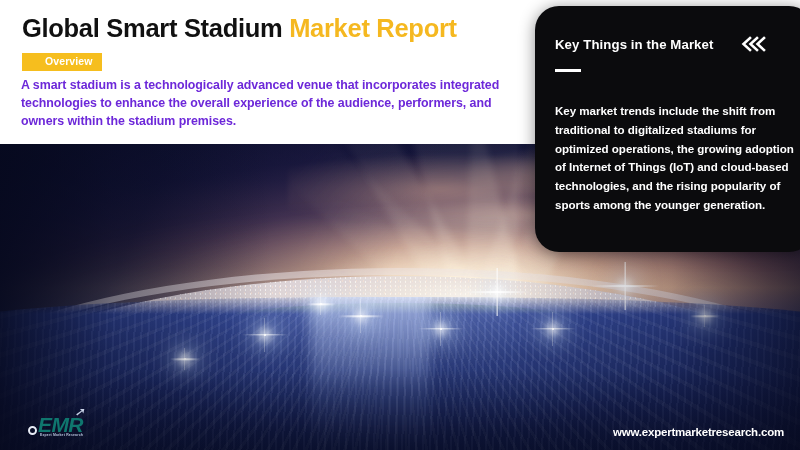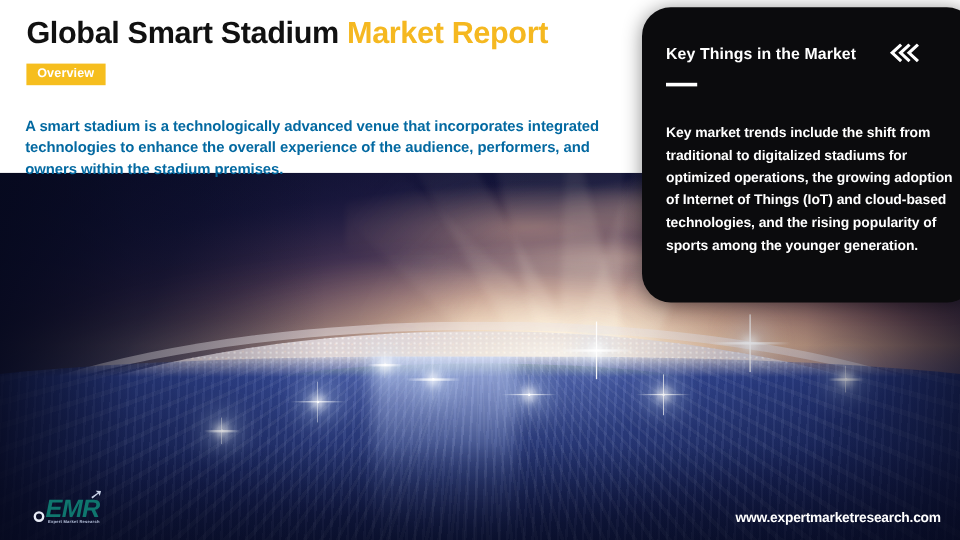--- a/index.html
+++ b/index.html
@@ -43,34 +43,34 @@
   .title .accent { color: #F5B820; }
 
   .badge {
     position: absolute;
     left: 22px;
     top: 53px;
     background: #F6BE1E;
     color: #ffffff;
     font-size: 10.5px;
     font-weight: bold;
-    padding: 3px 9px 4px 9px;
+    padding: 3px 9px 4px 23px;
     line-height: 1;
     letter-spacing: 0.1px;
   }
 
   .overview-text {
     position: absolute;
     left: 21px;
-    top: 96px;
+    top: 76px;
     width: 516px;
     font-size: 12.4px;
     font-weight: bold;
     line-height: 1.47;
-    color: #0369a1;
+    color: #6d28d9;
     letter-spacing: -0.05px;
   }
 
   
   .stadium {
     position: absolute;
     left: 0; top: 144px;
     width: 800px;
     height: 306px;
     overflow: hidden;

